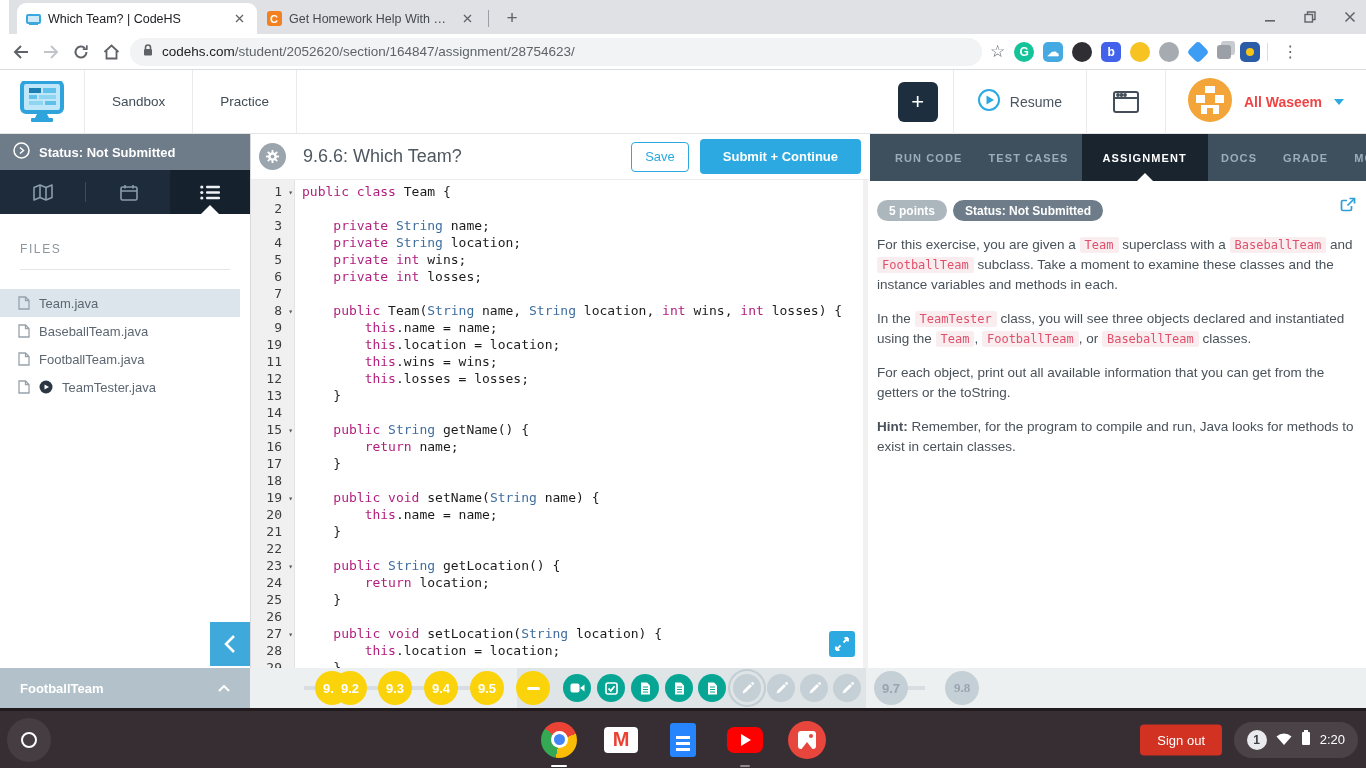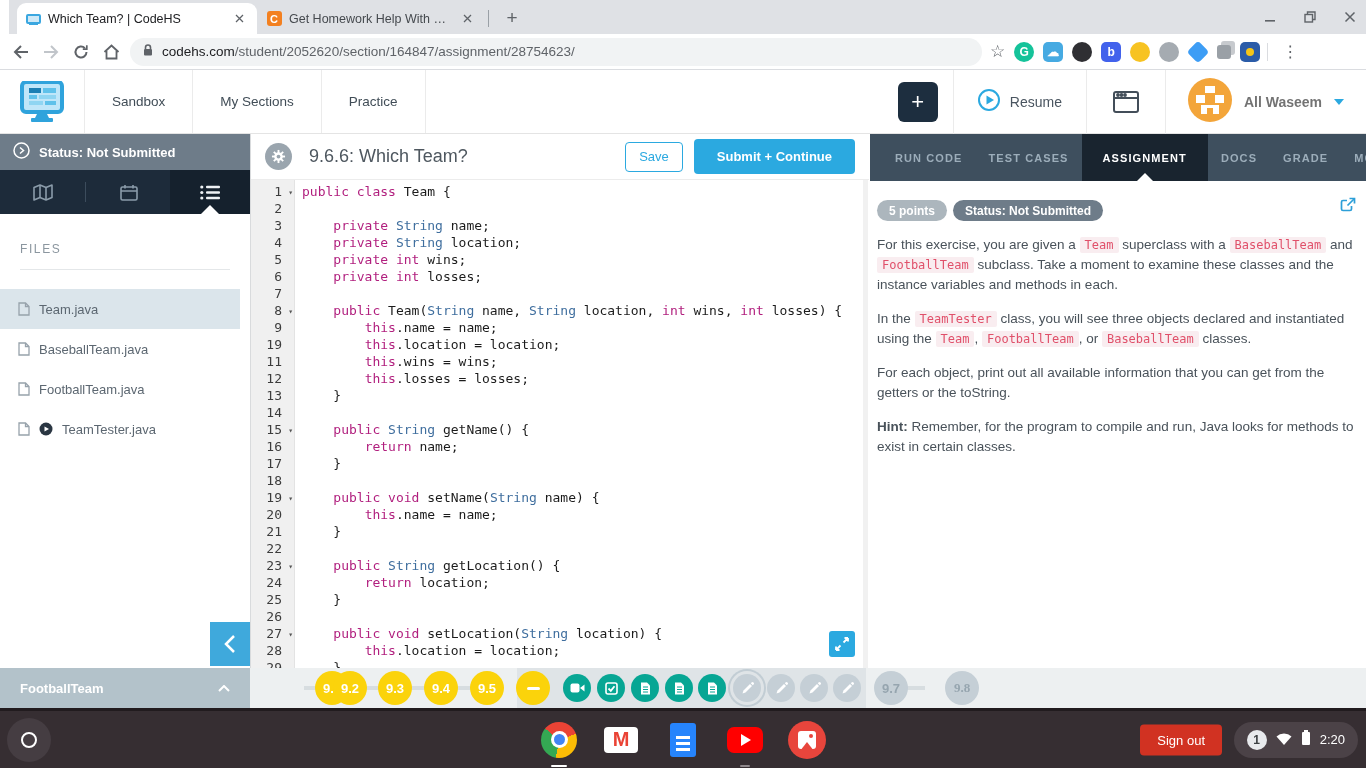--- a/index.html
+++ b/index.html
@@ -44,45 +44,45 @@
 
 .appheader{position:absolute;top:70px;height:64px;width:100%;background:#fff;display:flex;align-items:stretch;border-bottom:1px solid #e4e4e4}
 .logo-cell{width:85px;border-right:1px solid #ebebeb;display:flex;align-items:center;justify-content:center}
 .nav-item{padding:0 27px;display:flex;align-items:center;font-size:13.5px;color:#414d57;border-right:1px solid #ebebeb}
 .hdr-right{margin-left:auto;display:flex;align-items:center}
 .hsep{width:1px;height:64px;background:#ebebeb}
 .plusbtn{width:40px;height:40px;background:#1d2e3f;color:#fff;border-radius:6px;font-size:22px;display:flex;align-items:center;justify-content:center;margin:0 15px}
 .resume{display:flex;align-items:center;gap:10px;padding:0 24px;font-size:14px;color:#4a5560}
 .calbtn{padding:0 26px;display:flex;align-items:center}
 .user{display:flex;align-items:center;gap:12px;padding:0 22px}
-.user-name{font-size:14px;font-weight:bold;color:#737373}
+.user-name{font-size:14px;font-weight:bold;color:#ef4444}
 .chev-down{width:0;height:0;border-left:5px solid transparent;border-right:5px solid transparent;border-top:6px solid #2ba9e0}
 
 
 .main{position:absolute;top:134px;left:0;width:1366px;height:534px}
 
 
 .sidebar{position:absolute;left:0;top:0;width:250px;height:534px;background:#fff}
 .sb-status{height:36px;background:#6e7c89;color:#fff;font-weight:bold;font-size:13px;display:flex;align-items:center;padding:0 13px;gap:9px}
 .sb-iconbar{height:44px;background:#1d2b3a;position:relative;display:flex;align-items:center}
 .seg-active{position:absolute;right:0;top:0;width:80px;height:44px;background:#15212d}
 .sb-tab{width:85px;display:flex;align-items:center;justify-content:center;height:44px;z-index:1}
 .sb-tab.right{position:absolute;right:0;width:80px}
 .vline{width:1px;height:20px;background:#3c4c5c;z-index:1}
 .notch{position:absolute;bottom:0;left:201px;width:0;height:0;border-left:9px solid transparent;border-right:9px solid transparent;border-bottom:9px solid #fff;z-index:2}
 .files-head{margin:28px 20px 0;font-size:12px;letter-spacing:1.6px;color:#8b969f}
 .files-hr{margin:13px 20px 0;border:none;border-top:1px solid #e4e7e9}
 .file-list{margin-top:19px}
-.file-row{height:40px;display:flex;align-items:center;padding-left:18px;gap:9px;font-size:13px;color:#5c6771;width:240px}
+.file-row{height:28px;display:flex;align-items:center;padding-left:18px;gap:9px;font-size:13px;color:#5c6771;width:240px}
 .file-row.selected{background:#dbe5eb}
 .collapse-btn{position:absolute;left:210px;top:488px;width:40px;height:44px;background:#3fa9dc;display:flex;align-items:center;justify-content:center;z-index:5}
 
 
 .editor{position:absolute;left:250px;top:0;width:619px;height:534px;border-left:1px solid #d9dbdd;background:#fff}
-.ed-header{height:46px;border-bottom:1px solid #ececec;display:flex;align-items:center;padding:0 14px}
+.ed-header{height:46px;border-bottom:1px solid #ececec;display:flex;align-items:center;padding:0 8px}
 .gear{width:27px;height:27px;border-radius:50%;background:#9aa5ae;display:flex;align-items:center;justify-content:center;flex:none}
 .ed-title{font-size:18px;color:#4e575f;margin-left:17px}
 .save-btn{margin-left:auto;height:30px;padding:0 13px;border:1px solid #2ba9e0;color:#2ba9e0;border-radius:4px;background:#fff;font-size:13px;display:flex;align-items:center}
 .submit-btn{margin-left:11px;height:35px;padding:0 23px;background:#2ba9e0;color:#fff;border-radius:4px;font-weight:bold;font-size:13px;display:flex;align-items:center;border:none}
 .code-wrap{position:absolute;top:46px;left:0;right:0;bottom:0;overflow:hidden;display:flex;font-family:"DejaVu Sans Mono","Liberation Mono",monospace;font-size:13px;line-height:17px}
 .gutter{width:44px;background:#f0f0f0;border-right:1px solid #e3e3e3;flex:none;padding-top:3px}
 .gut-row{position:relative;height:17px;text-align:right;padding-right:12px;color:#3c3c3c}
 .gut-row .caret{position:absolute;right:1px;top:1px;font-size:8px;color:#555}
 .code-col{flex:1;padding:3px 0 0 7px;white-space:pre;color:#1c1c1c}
 .code-row{height:17px}
@@ -256,21 +256,20 @@
           <rect x="10" y="14" width="8" height="4" fill="#5fc1ea"></rect>
           <rect x="20" y="14" width="17" height="4" fill="#8fd5f2"></rect>
           <rect x="10" y="20" width="14" height="4" fill="#8fd5f2"></rect>
           <rect x="26" y="20" width="11" height="4" fill="#5fc1ea"></rect>
           <path d="M19 31 h8 l3 6 h-14 Z" fill="#2fa3dc"></path>
           <rect x="12" y="37" width="22" height="4" rx="1" fill="#2fa3dc"></rect>
         </svg>
     </div>
     <div style="display:flex">
         <div class="nav-item">Sandbox</div>
-        <div class="nav-item">My Sections</div>
         <div class="nav-item">Practice</div>
       </div>
     <div class="hdr-right">
       <div class="plusbtn">+</div>
       <div class="hsep"></div>
       <div class="resume">
         <span><svg width="22" height="22" viewBox="0 0 22 22">
               <circle cx="11" cy="11" r="10" fill="none" stroke="#2ba9e0" stroke-width="2"></circle>
               <path d="M8.5 6.5 L16 11 L8.5 15.5 Z" fill="#2ba9e0"></path>
             </svg></span>

